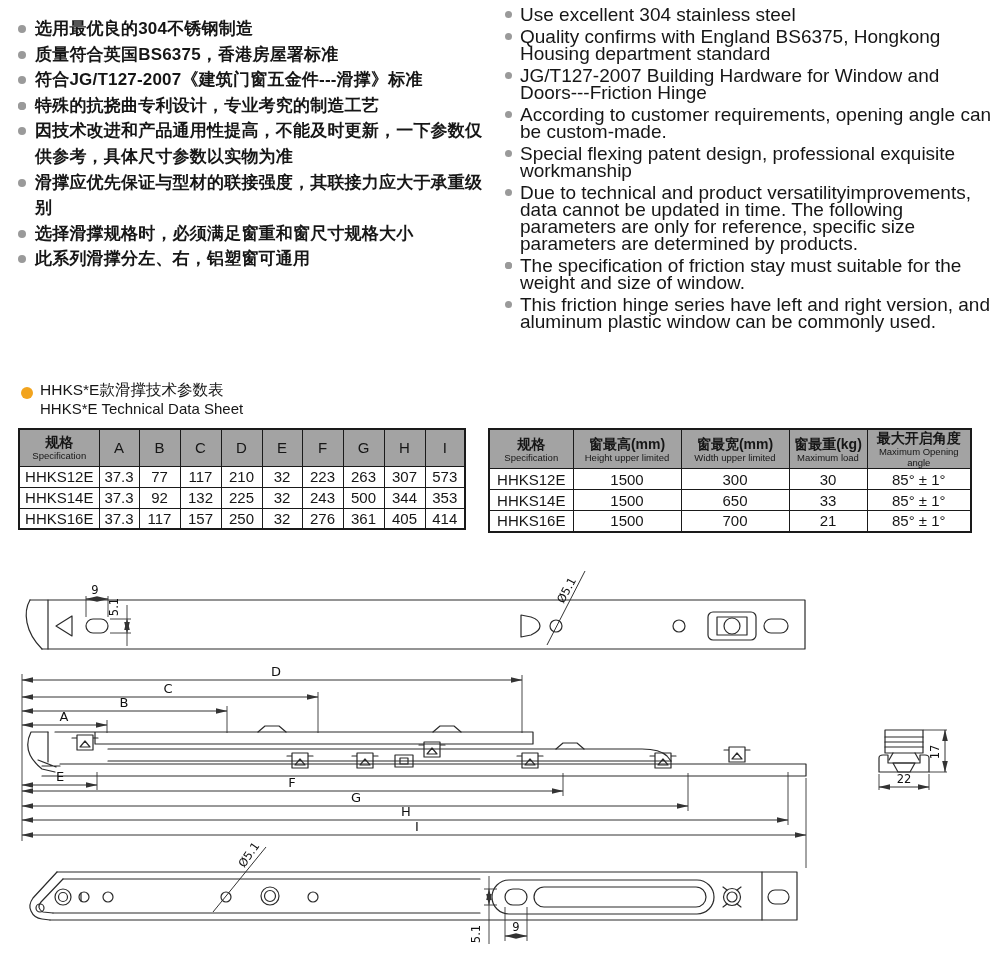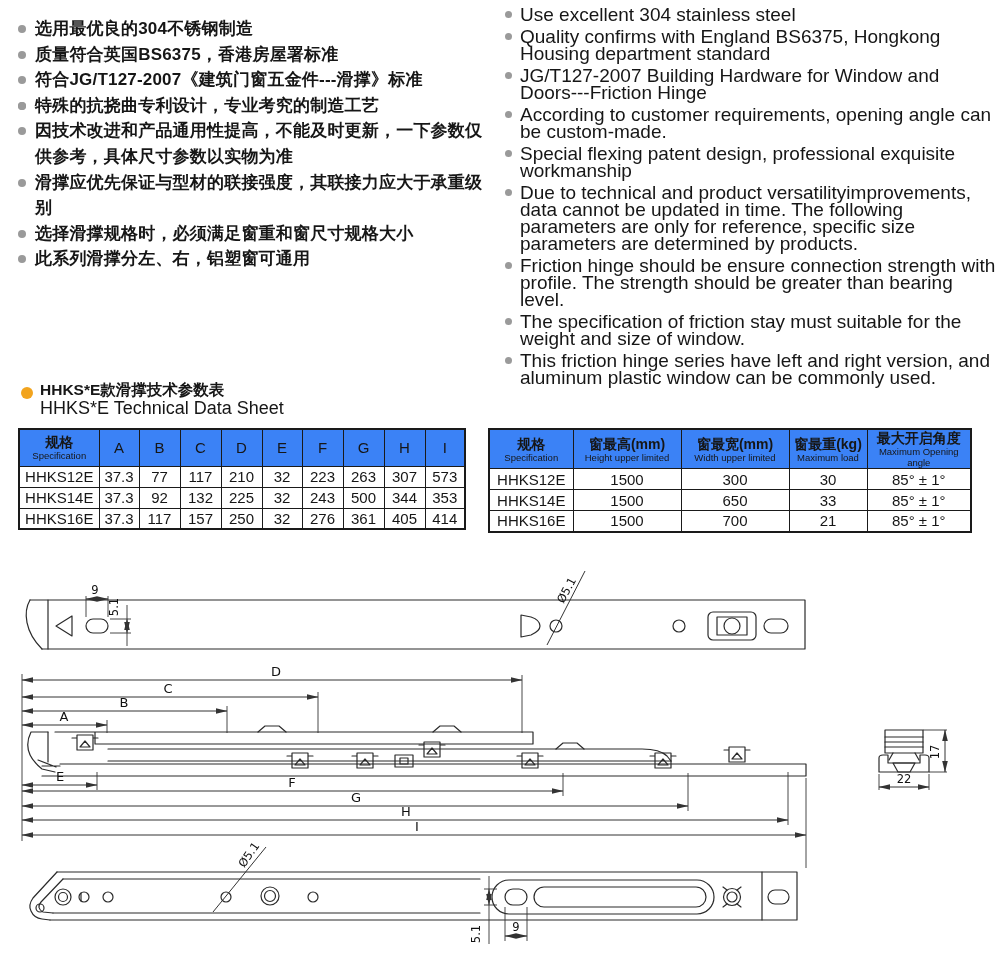--- a/index.html
+++ b/index.html
@@ -13,27 +13,27 @@
   
   .cn{left:18px;top:16px;width:480px;position:absolute}
   .cn li{position:relative;padding-left:17px;font-size:17px;line-height:25.6px;font-weight:700;letter-spacing:0.2px}
   .en{left:505px;top:6px;width:492px;position:absolute}
   .en li{position:relative;padding-left:15px;font-size:19px;line-height:17px;margin-bottom:5px}
   .dot{position:absolute;left:0;width:8px;height:8px;border-radius:50%;background:#9a9a9a}
   .cn .dot{top:9px}
   .en .dot{top:5px;width:7px;height:7px}
   
   .sec{left:40px;top:380px;position:absolute}
-  .sec .t-cn{font-size:15.5px;font-weight:bold;line-height:19px}
-  .sec .t-en{font-size:18px;line-height:19px}
+  .sec .t-cn{font-size:15.5px;font-weight:normal;line-height:19px}
+  .sec .t-en{font-size:15px;line-height:19px}
   .orange-dot{position:absolute;left:21px;top:387px;width:12px;height:12px;border-radius:50%;background:#F2A41E}
   
   table.tbl{position:absolute;border-collapse:collapse;table-layout:fixed;background:#fff;border:2px solid #1a1a1a}
   .tbl th,.tbl td{border:1px solid #1a1a1a;text-align:center;vertical-align:middle;padding:0}
-  .tbl th{background:#3b82f6;font-weight:normal}
+  .tbl th{background:#a3a3a3;font-weight:normal}
   .tbl .hdr{height:37px}
   .tbl .rw{height:21px}
   .tbl td{font-size:15px}
   .hcn{display:block;font-size:14px;font-weight:bold;line-height:16px}
   .hen{display:block;font-size:9.5px;line-height:11px}
   .colhead{font-size:15px}
   
   .body-ln{stroke:#2b2b2b;stroke-width:1.2;fill:none;stroke-linejoin:round;stroke-linecap:round}
   .ext{stroke:#333;stroke-width:0.9;fill:none}
   .dim{stroke:#333;stroke-width:1;fill:none;marker-start:url(#ar);marker-end:url(#ar)}
@@ -56,21 +56,21 @@
   <li><span class="dot"></span><span>此系列滑撑分左、右，铝塑窗可通用</span></li>
 </ul>
 
 <ul class="en">
   <li><span class="dot"></span><span>Use excellent 304 stainless steel</span></li>
   <li><span class="dot"></span><span>Quality confirms with England BS6375, Hongkong Housing department standard</span></li>
   <li><span class="dot"></span><span>JG/T127-2007 Building Hardware for Window and Doors---Friction Hinge</span></li>
   <li><span class="dot"></span><span>According to customer requirements, opening angle can be custom-made.</span></li>
   <li><span class="dot"></span><span>Special flexing patent design, professional exquisite workmanship</span></li>
   <li><span class="dot"></span><span>Due to technical and product versatilityimprovements, data cannot be updated in time. The following parameters are only for reference, specific size parameters are determined by products.</span></li>
-  <li><span class="dot"></span><span>Friction hinge should be ensure connection strength with profile. The strength should be greater than bearing level.</span></li>
+  <li><span class="dot"></span></li>
   <li><span class="dot"></span><span>The specification of friction stay must suitable for the weight and size of window.</span></li>
   <li><span class="dot"></span><span>This friction hinge series have left and right version, and aluminum plastic window can be commonly used.</span></li>
 </ul>
 
 <span class="orange-dot"></span>
 <div class="sec">
   <div class="t-cn">HHKS*E款滑撑技术参数表</div>
   <div class="t-en">HHKS*E Technical Data Sheet</div>
 </div>
 

